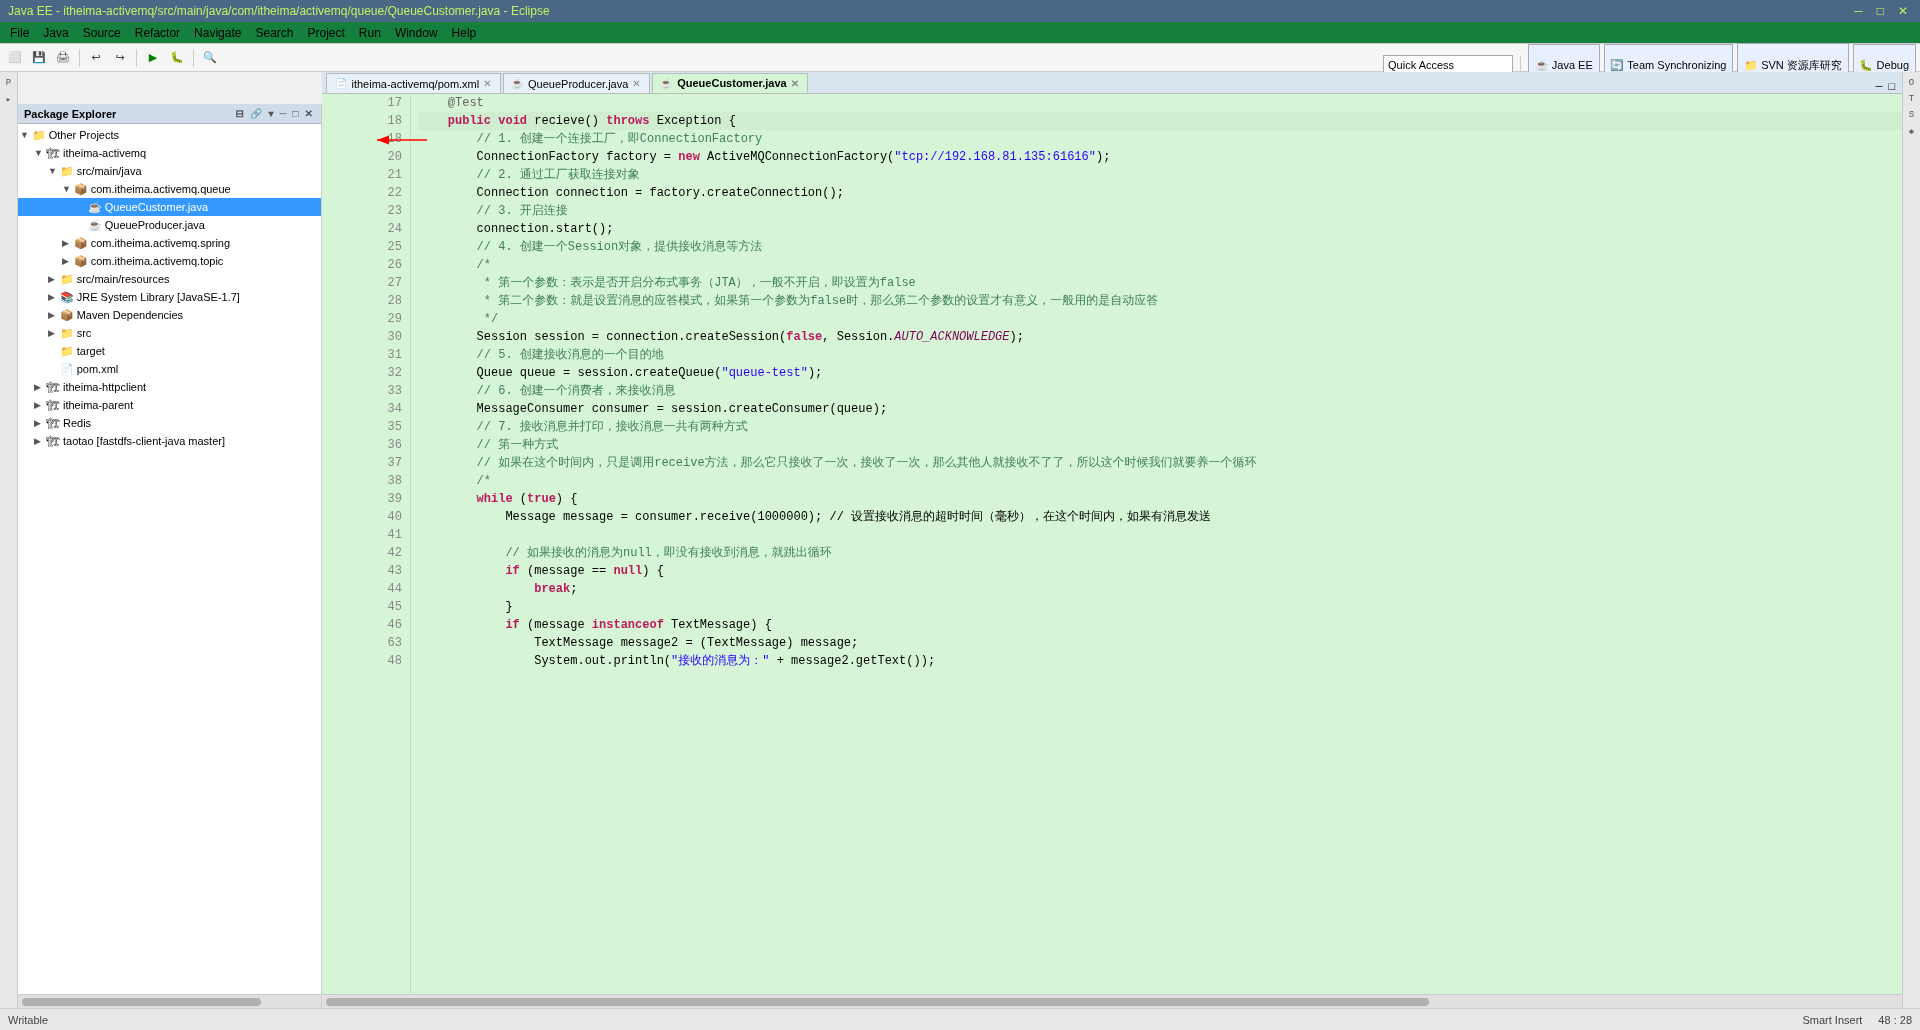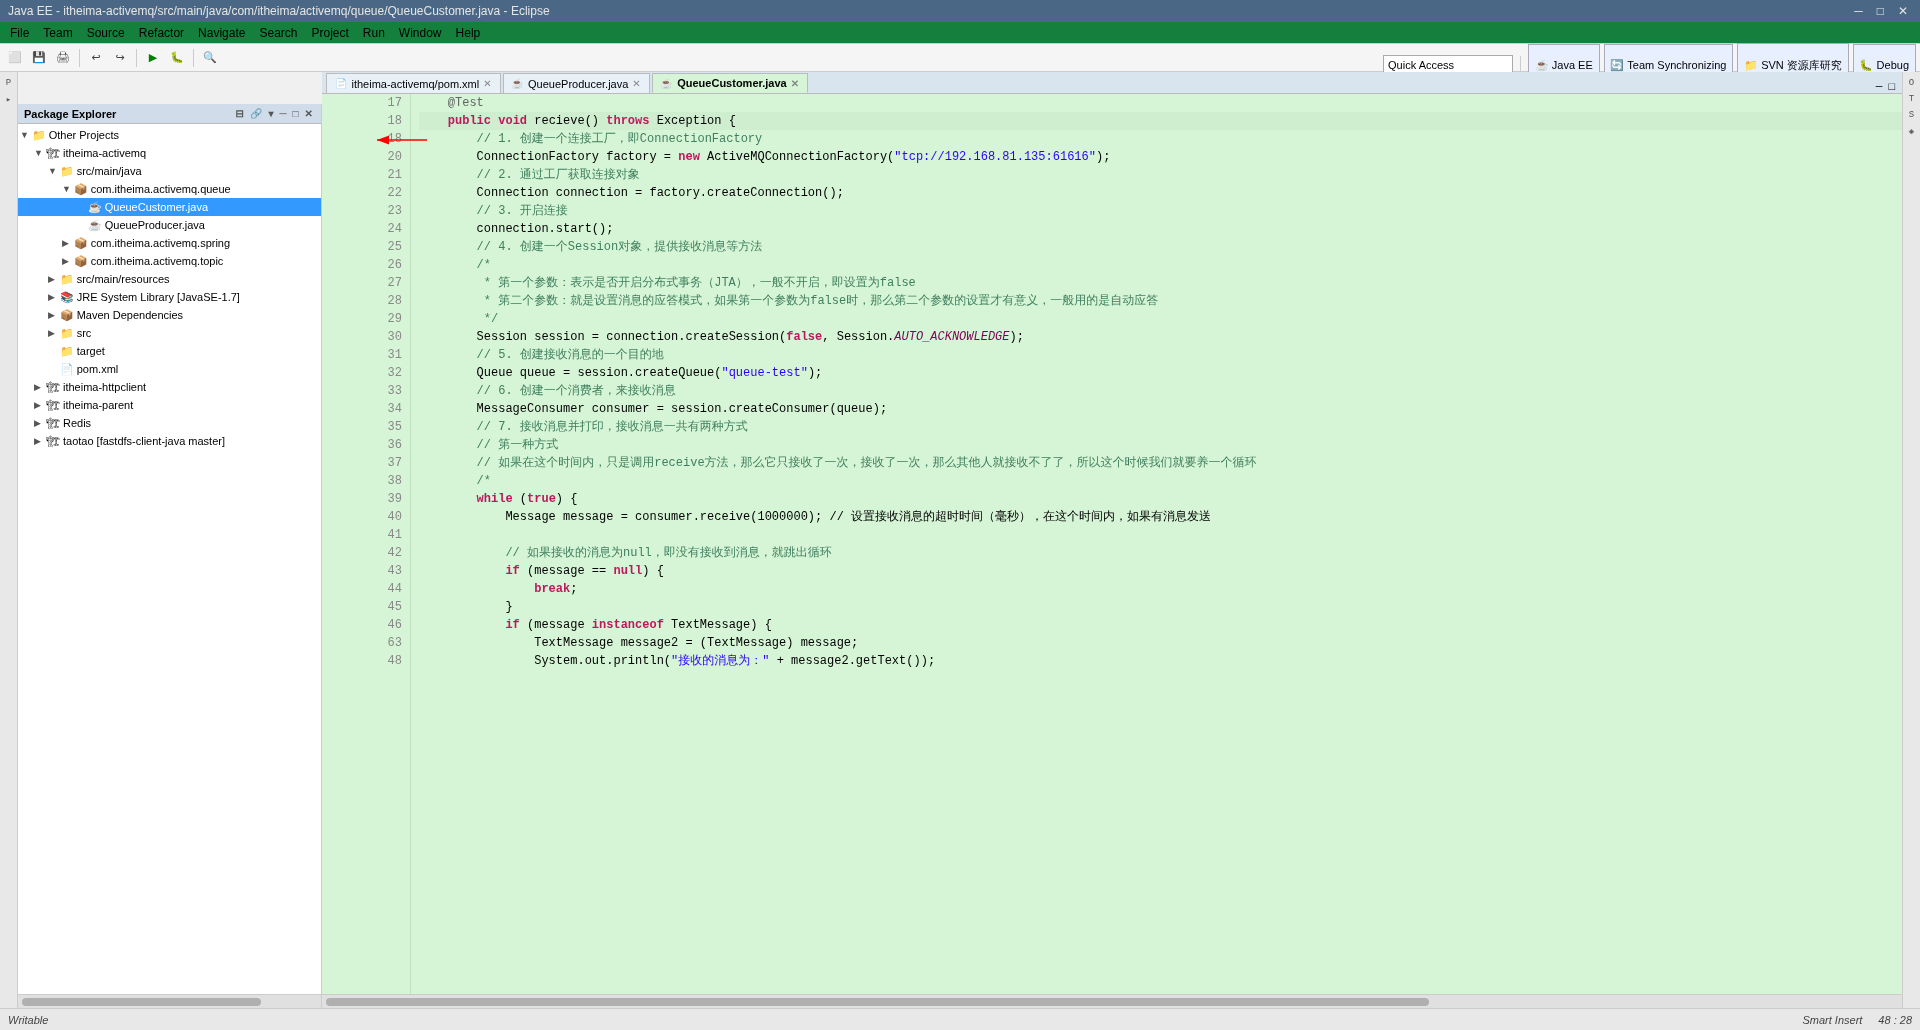--- a/index.html
+++ b/index.html
@@ -1,21 +1,21 @@
 <!DOCTYPE html>
 <html><head>
   <meta charset="utf-8">
   <style>
     * { margin: 0; padding: 0; box-sizing: border-box; }
     body { font-family: 'Consolas', 'Courier New', monospace; font-size: 12px; background: #f0f0f0; overflow: hidden; width: 1920px; height: 1030px; }
     
     
     #title-bar {
       background: #4a6785;
-      color: #e5e5e5;
+      color: #bef264;
       height: 22px;
       display: flex;
       align-items: center;
       justify-content: space-between;
       padding: 0 8px;
       font-size: 12px;
       font-family: 'Segoe UI', sans-serif;
     }
     #title-bar-controls { display: flex; gap: 6px; }
     #title-bar-controls span { cursor: pointer; padding: 0 4px; }
@@ -230,38 +230,38 @@
       background: #e8e8e8;
       border-top: 1px solid #ccc;
       height: 22px;
       display: flex;
       align-items: center;
       padding: 0 8px;
       font-size: 11px;
       font-family: 'Segoe UI', sans-serif;
       gap: 16px;
     }
-    .status-item { color: #444; font-style: italic; }
+    .status-item { color: #444; }
     .status-right { margin-left: auto; display: flex; gap: 16px; }
   </style>
 </head>
 <body>
 
 <div id="title-bar">
   <span>Java EE - itheima-activemq/src/main/java/com/itheima/activemq/queue/QueueCustomer.java - Eclipse</span>
   <div id="title-bar-controls">
     <span>─</span>
     <span>□</span>
     <span>✕</span>
   </div>
 </div>
 
 <div id="menu-bar">
   <span class="menu-item">File</span>
-  <span class="menu-item">Team</span>
+  <span class="menu-item">Java</span>
   <span class="menu-item">Source</span>
   <span class="menu-item">Refactor</span>
   <span class="menu-item">Navigate</span>
   <span class="menu-item">Search</span>
   <span class="menu-item">Project</span>
   <span class="menu-item">Run</span>
   <span class="menu-item">Window</span>
   <span class="menu-item">Help</span>
 </div>
 

